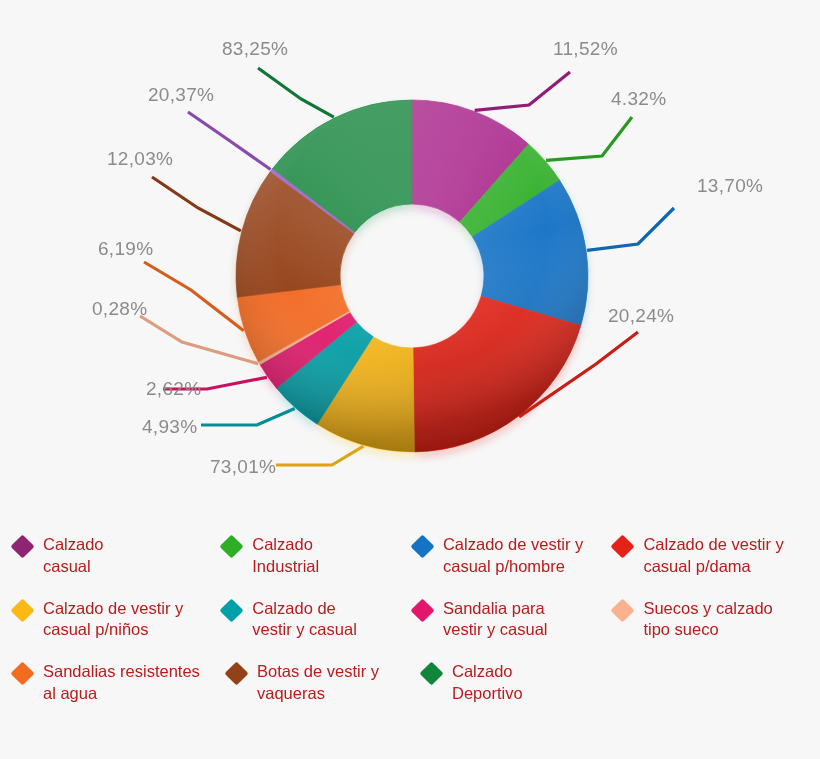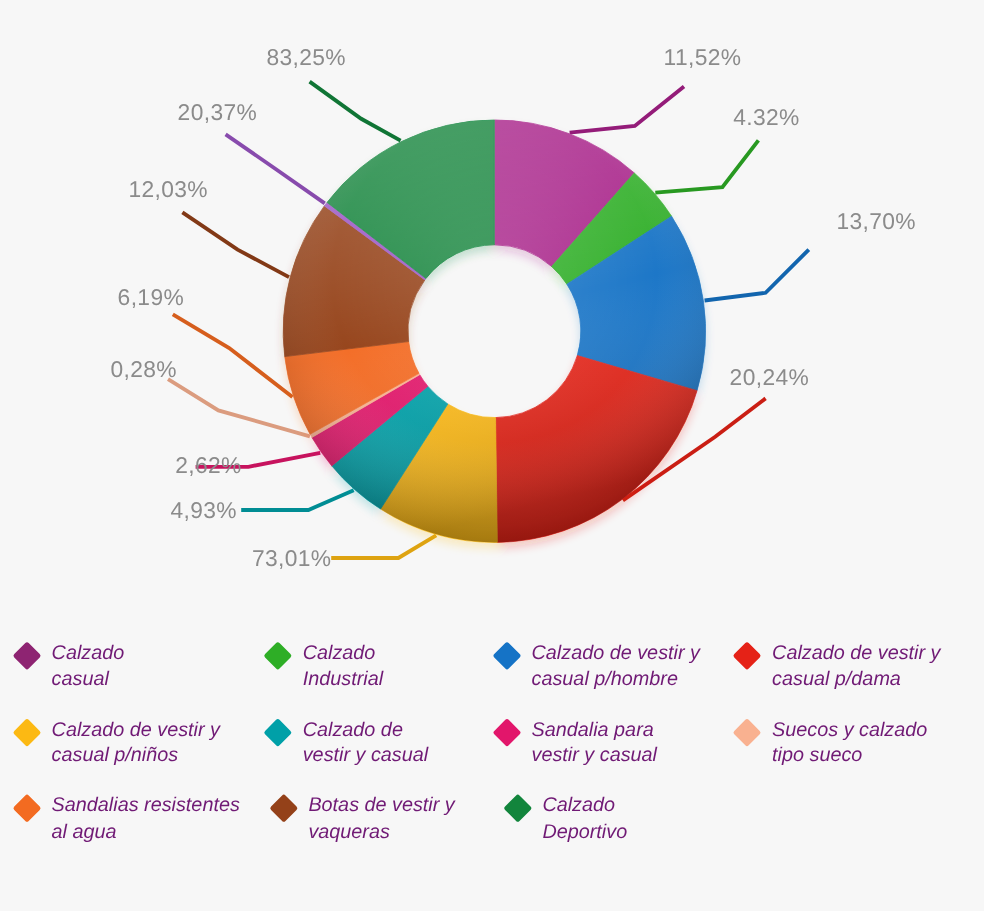--- a/index.html
+++ b/index.html
@@ -45,25 +45,24 @@
   .legend-item.c4{width:200px;}
   .swatch{
     width:17px;height:17px;
     margin-top:4px;
     margin-right:12px;
     flex:0 0 auto;
     transform:rotate(45deg);
     border-radius:2px;
   }
   .legend-label{
-    color:#701a75;
+    color:#b91c1c;
     font-size:16.5px;
     line-height:1.32;
     max-width:160px;
-    font-style:italic;
   }
 </style>
 </head>
 <body>
 
 <div id="stage">
 
   <div class="chart-wrap">
     <svg class="chart-svg" width="820" height="510" viewBox="0 0 820 510">
       <defs>

